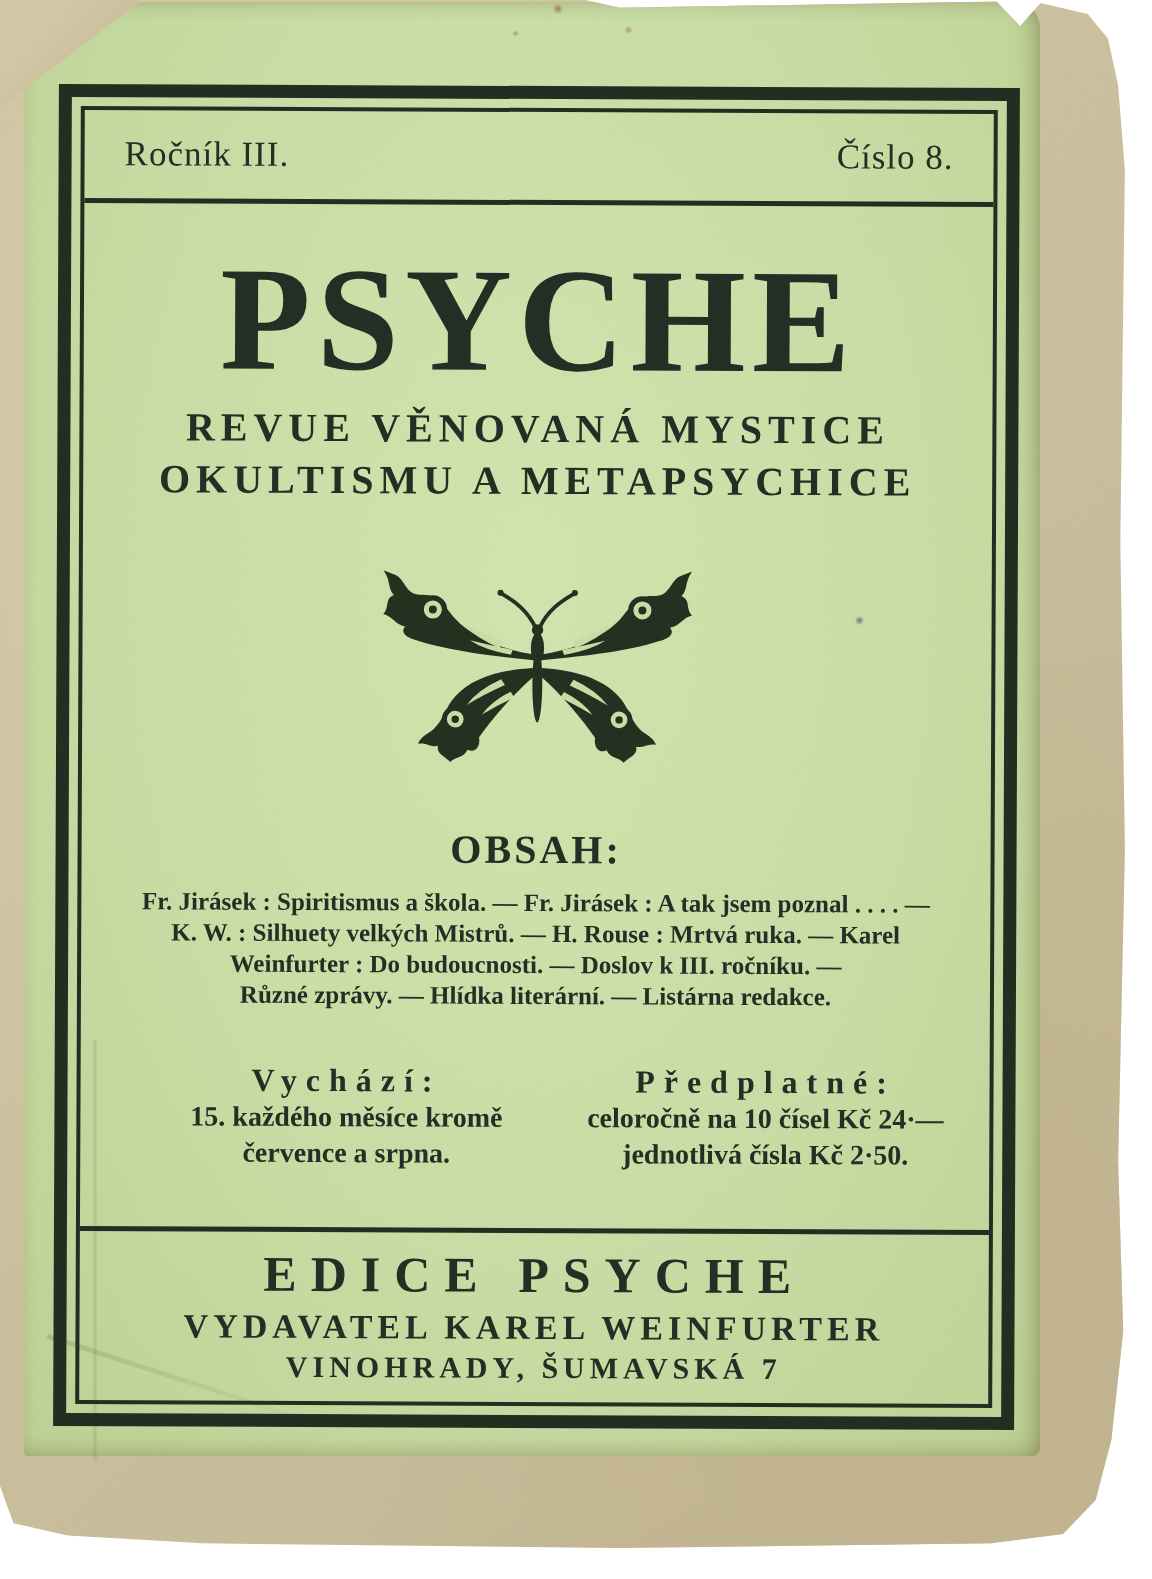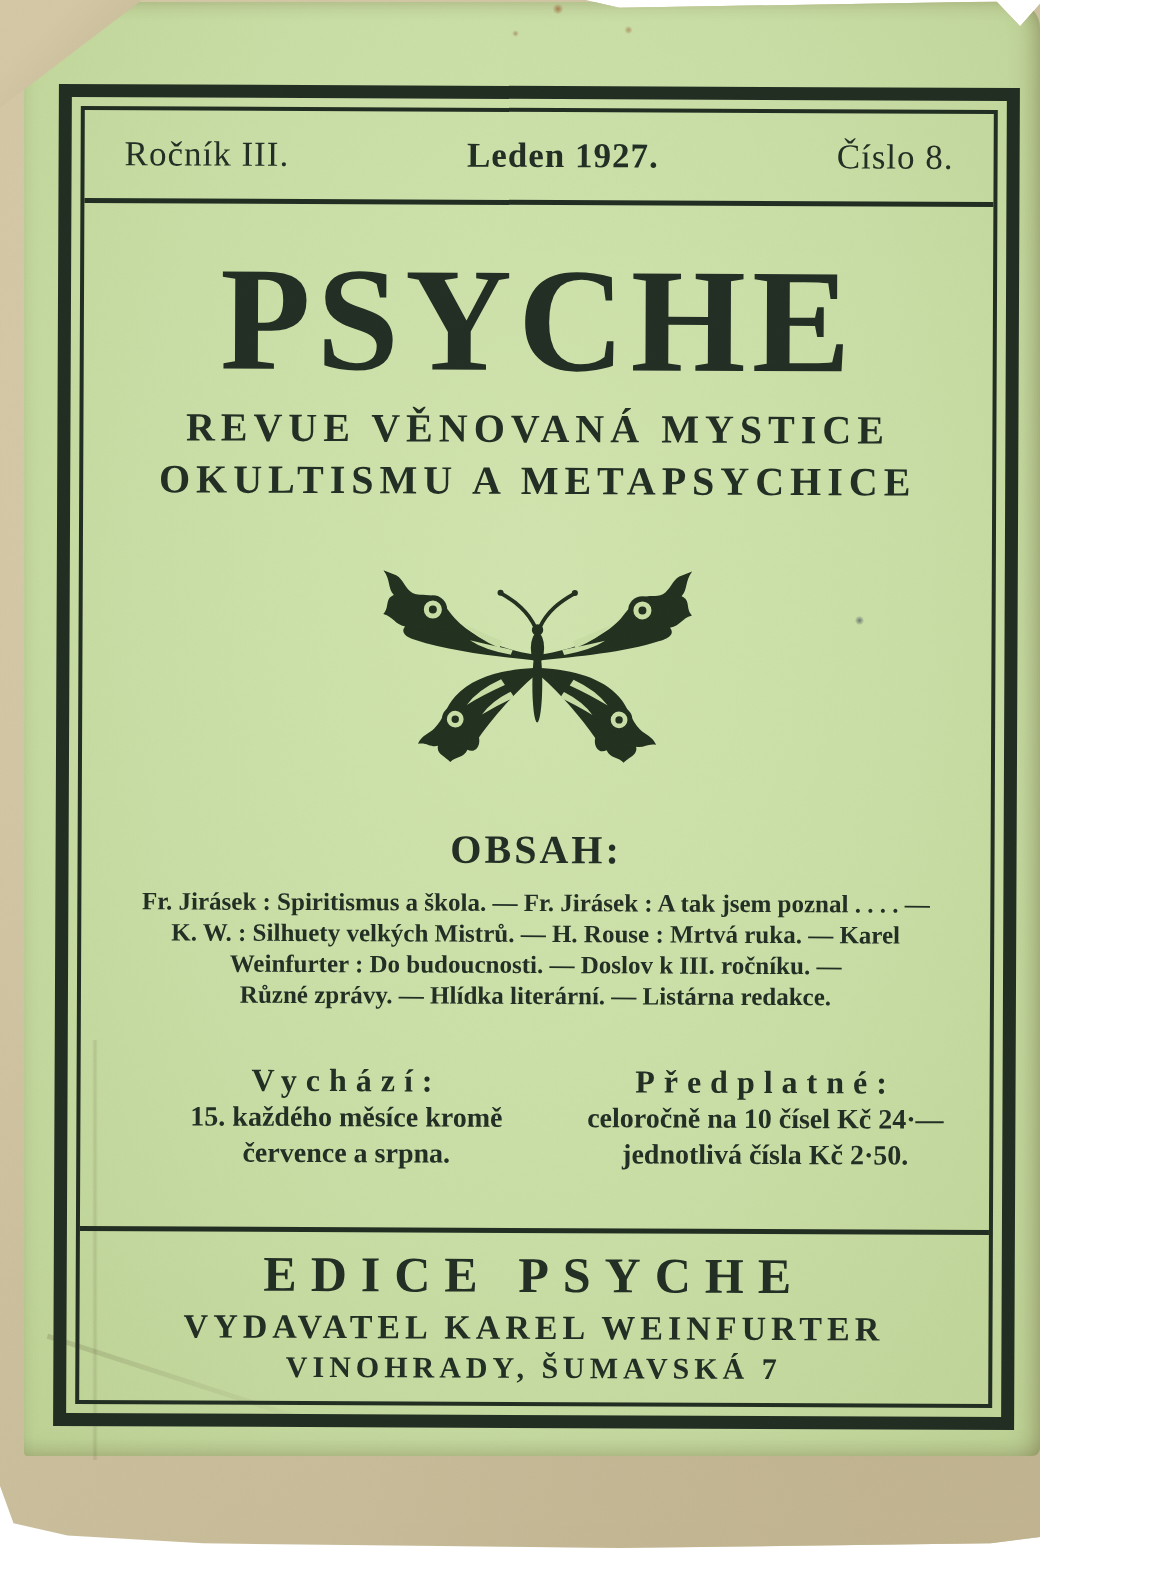--- a/index.html
+++ b/index.html
@@ -1,16 +1,16 @@
 <!DOCTYPE html>
 <html><head>
 <meta charset="utf-8">
 <style>
   html,body{margin:0;padding:0;background:#fff;}
-  .stage{position:relative;width:1040px;height:1579px;background:#ffffff;overflow:hidden;
+  .stage{position:relative;width:1152px;height:1579px;background:#ffffff;overflow:hidden;
          font-family:"Liberation Serif","DejaVu Serif",serif;color:#222e24;}
   
   .page{position:absolute;left:0;top:0;width:1126px;height:1548px;
         background:
           radial-gradient(ellipse at 20% 30%, #d6caa9 0%, transparent 55%),
           radial-gradient(ellipse at 85% 90%, #c2b490 0%, transparent 45%),
           linear-gradient(135deg,#d2c6a5 0%, #ccc09e 50%, #c3b693 100%);
         clip-path:polygon(0 0, 52% 0, 55% .5%, 88.5% .1%, 90.6% 1.7%, 92.4% .2%,
           96.6% .9%, 98.4% 2.5%, 99.3% 5.5%, 99.9% 11%, 99.5% 35%, 99.9% 55%,
           99.3% 75%, 99.75% 86%, 98.7% 93%, 97.3% 96.9%, 94.4% 99.1%, 88% 99.7%,
@@ -90,21 +90,20 @@
     <div class="stain s1"></div>
     <div class="stain s2"></div>
     <div class="stain s3"></div>
     <div class="stain s4"></div>
 
     <div class="print">
       <div class="inner">
 
         <div class="masthead">
           <span>Ročník III.</span>
-          <span class="bold">Leden 1927.</span>
           <span>Číslo 8.</span>
         </div>
 
         <div class="title">PSYCHE</div>
 
         <div class="subtitle">
           <div>REVUE VĚNOVANÁ MYSTICE</div>
           <div>OKULTISMU A METAPSYCHICE</div>
         </div>
 

